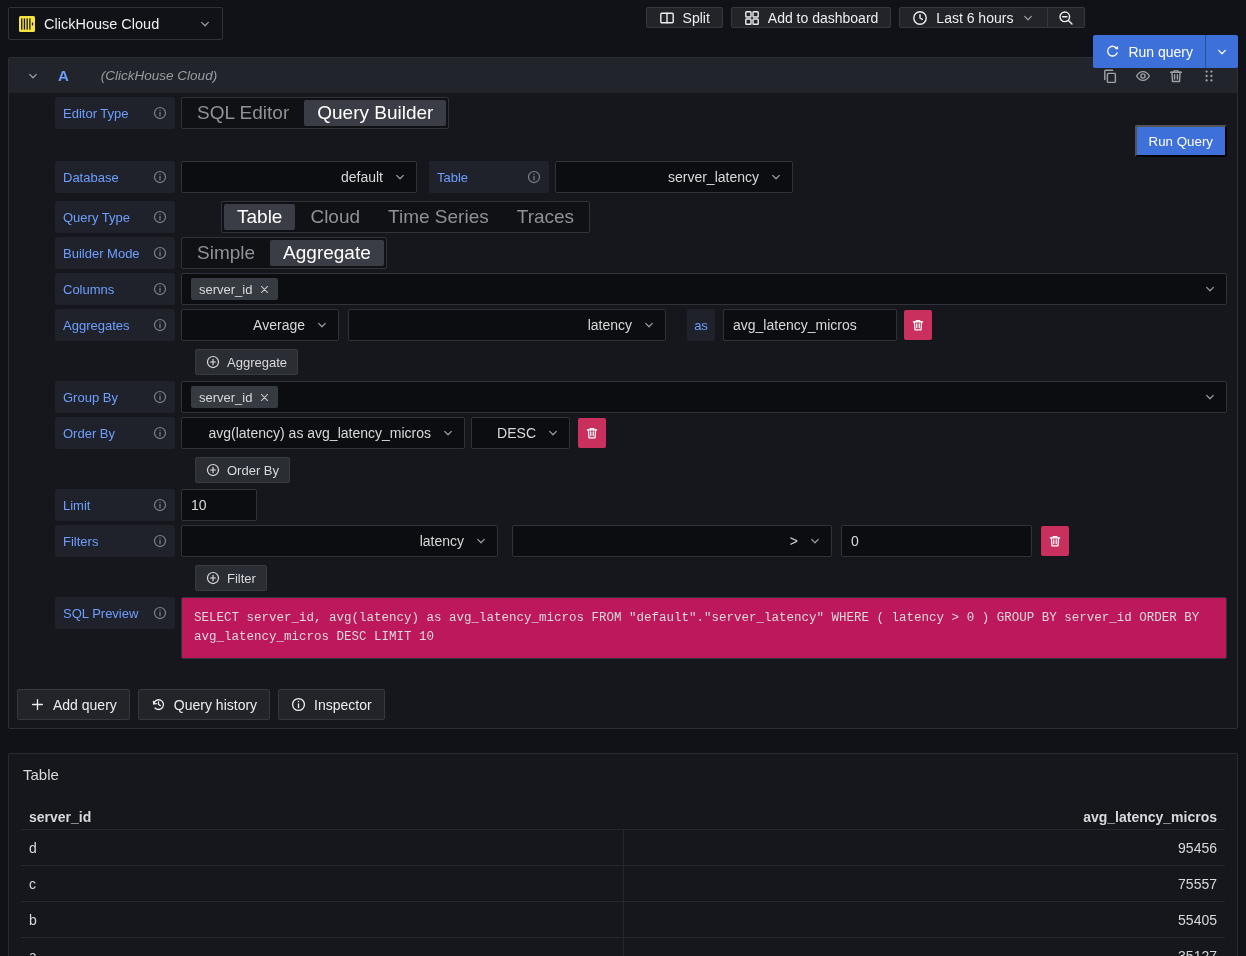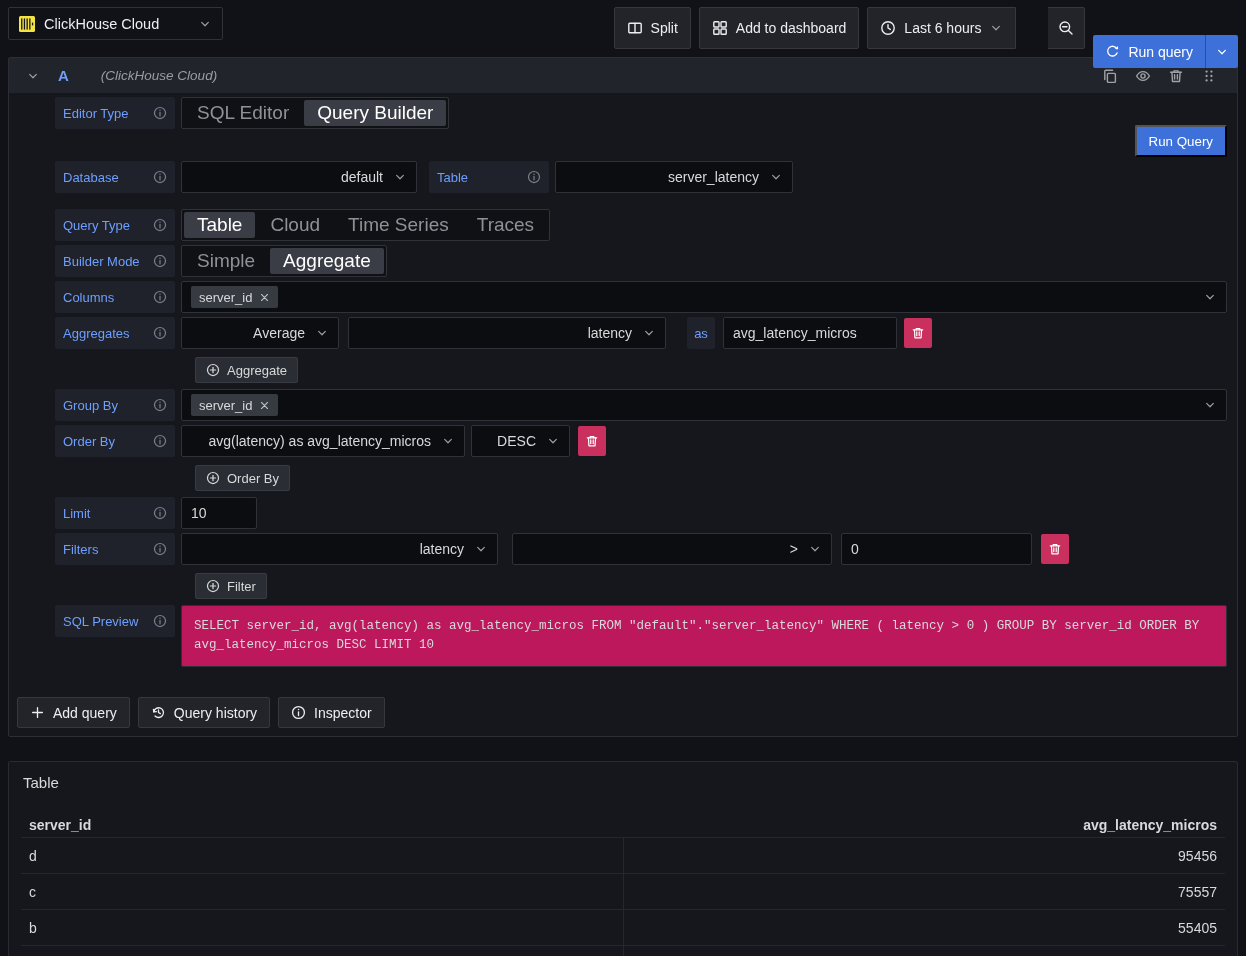--- a/index.html
+++ b/index.html
@@ -18,25 +18,25 @@
 
   
   .topbar { height:47px; display:flex; align-items:center; justify-content:space-between; padding:0 8px; }
   .ds-picker {
     width:215px; height:33px; border:1px solid #2f3237; border-radius:2px;
     display:flex; align-items:center; gap:9px; padding:0 10px; background:#111217; cursor:pointer;
   }
   .ds-picker .lbl { flex:1; color:#eceeef; font-weight:500; font-size:14.5px; }
   .topbar-right { display:flex; align-items:stretch; gap:8px; height:33px; }
   .btn-sec {
-    display:flex; align-items:center; gap:8px; padding:0 12px; height:42px;
+    display:flex; align-items:center; gap:8px; padding:0 12px; height:21px;
     background:#22242a; border:1px solid #36383e; border-radius:2px;
     color:#eceeef; font-weight:500; font-size:14px; cursor:pointer;
   }
-  .tp-group { display:flex; height:33px;gap:32px; }
+  .tp-group { display:flex; height:33px; }
   .tp-group .btn-sec:first-child { border-radius:2px 0 0 2px; }
   .tp-group .btn-sec:last-child { border-radius:0 2px 2px 0; border-left:none; padding:0 10px; }
   .btn-primary-split { display:flex; height:33px; border-radius:2px; overflow:hidden; background:#3d71d9; cursor:pointer;margin-top:28px; }
   .btn-primary-split .main { display:flex; align-items:center; gap:8px; padding:0 12px; color:#fff; font-weight:500; }
   .btn-primary-split .caret { display:flex; align-items:center; padding:0 9px; border-left:1px solid rgba(17,18,23,.35); color:#fff; }
 
   
   .qe { margin:10px 8px 0; width:1230px; border:1px solid #2b2e34; border-radius:2px; background:#15171c; }
   .qe-header { height:35px; background:#21242a; display:flex; align-items:center; padding:0 20px 0 17px; }
   .qe-header .refid { color:#6e9fff; font-weight:700; font-size:15px; margin-left:18px; }
@@ -287,21 +287,21 @@
       <div class="ctl select" style="width:238px;">
         <span>server_latency</span>
         <span class="ic ic14 caret">
             <svg viewBox="0 0 16 16" fill="none" stroke="currentColor" stroke-width="1.4" stroke-linecap="round" stroke-linejoin="round">
               <path d="M4.2 6.2 8 10l3.8-3.8"></path>
             </svg>
           </span>
       </div>
     </div>
 
-    <div class="frow" style="margin-top:16px;">
+    <div class="frow" style="margin-top:8px;gap:40px;">
       <div class="flabel">
         <span>Query Type</span>
         <span class="ic ic14">
             <svg viewBox="0 0 16 16" fill="none" stroke="currentColor" stroke-width="1.4" stroke-linecap="round" stroke-linejoin="round">
               <circle cx="8" cy="8" r="6.3"></circle>
               <line x1="8" y1="7.3" x2="8" y2="11.2"></line>
               <circle cx="8" cy="4.9" r="0.8" fill="currentColor" stroke="none"></circle>
             </svg>
           </span>
       </div>

